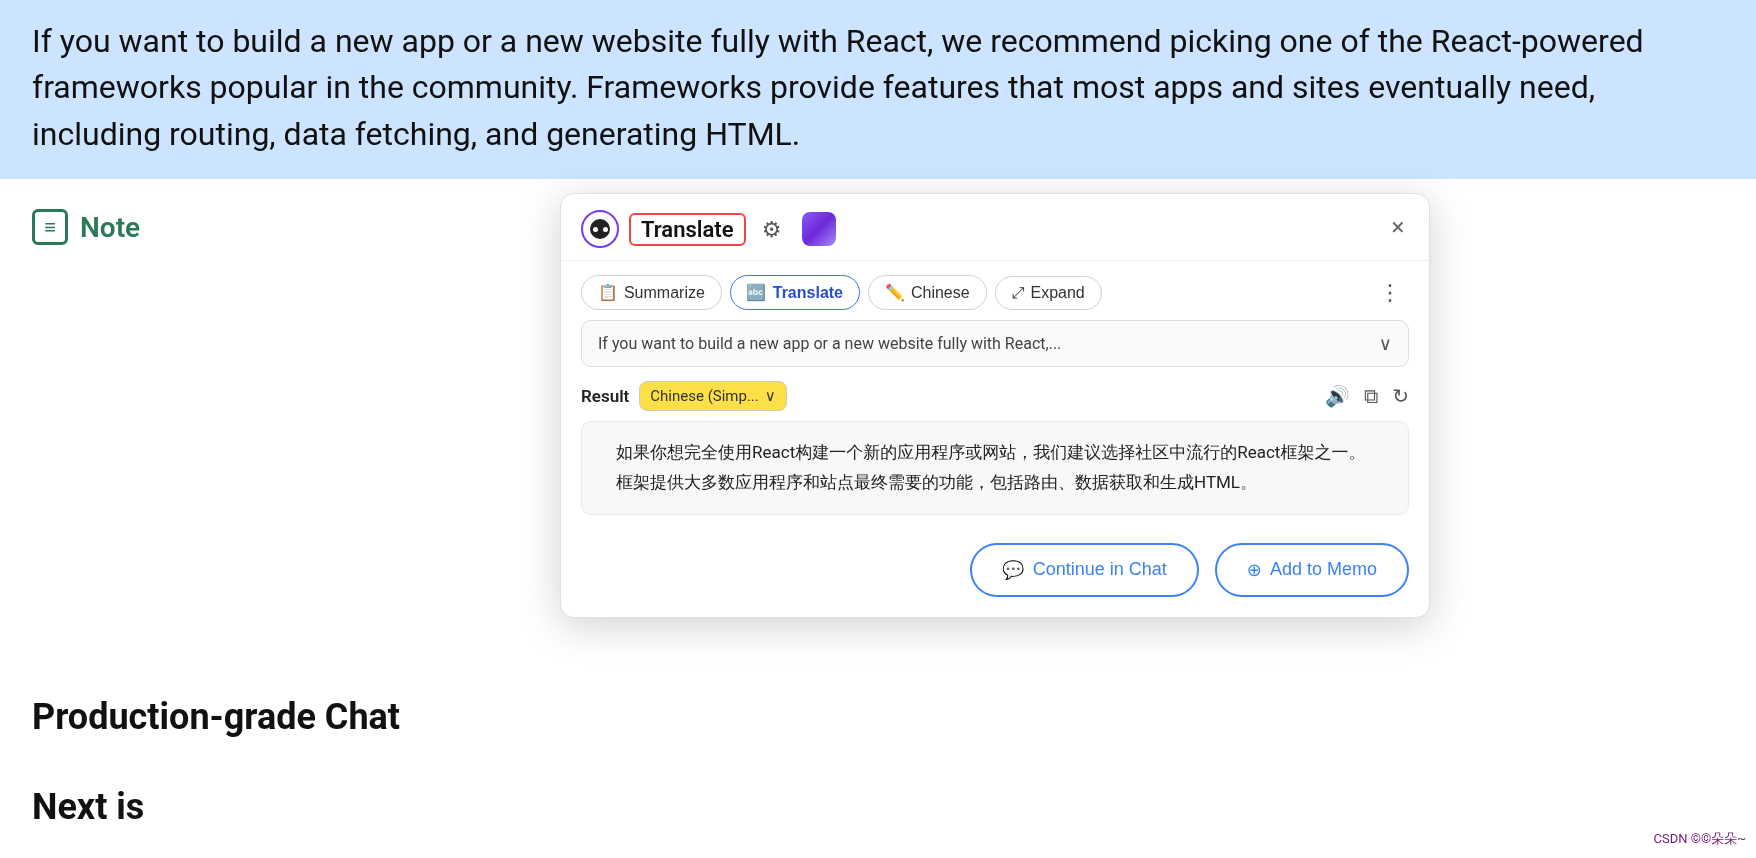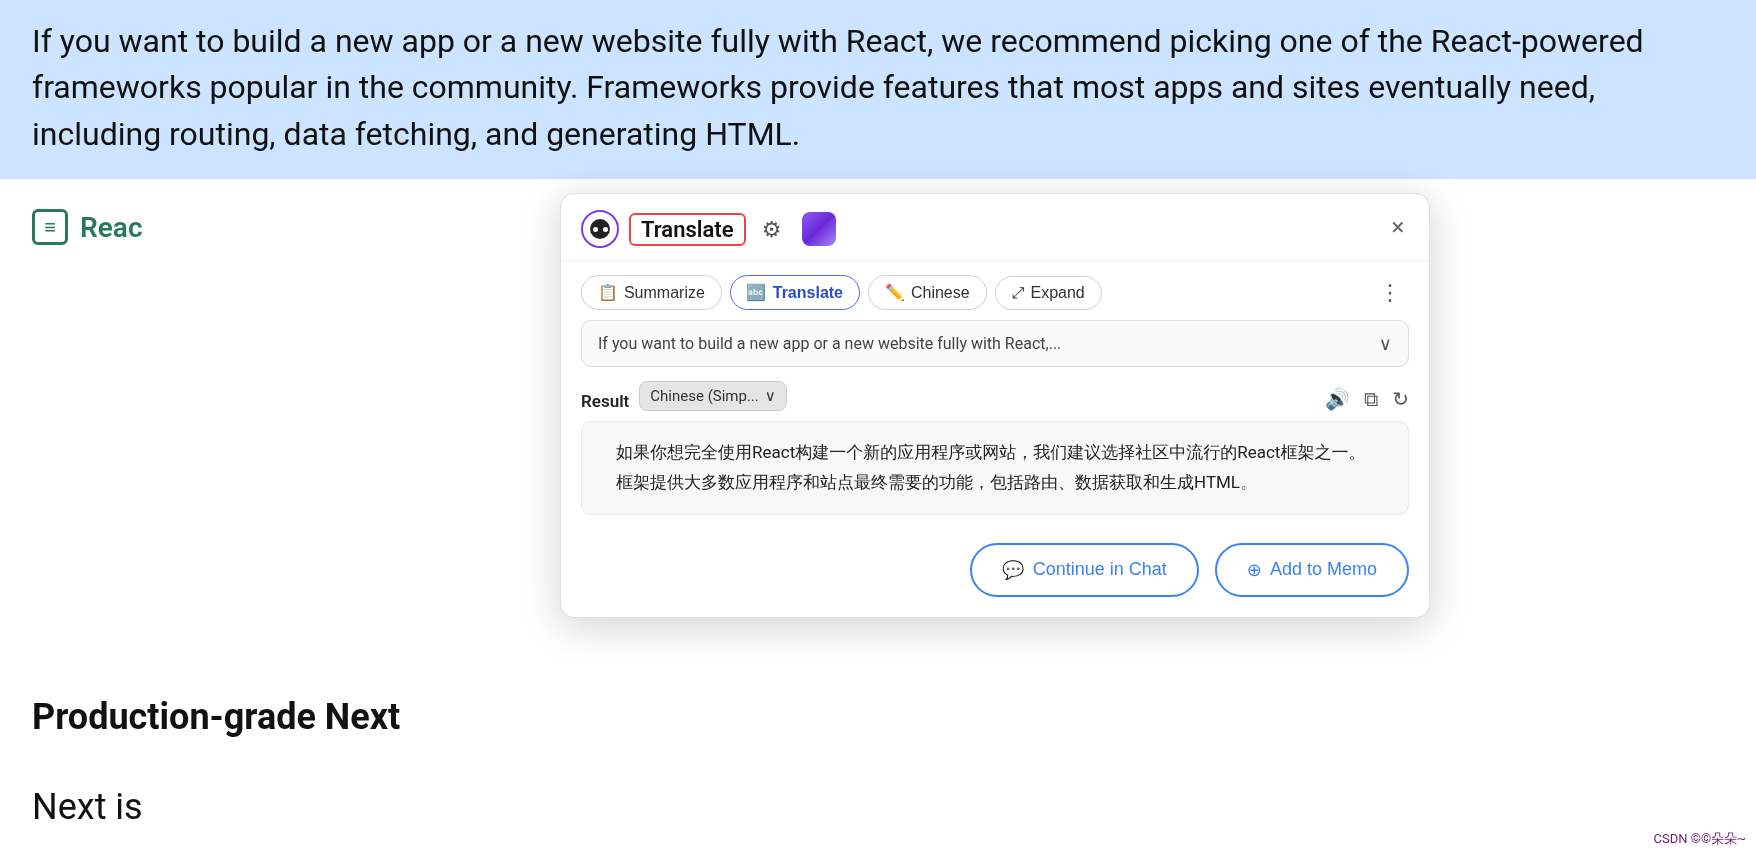--- a/index.html
+++ b/index.html
@@ -73,21 +73,21 @@
       font-size: 36px;
       font-weight: 700;
       color: #111;
     }
 
     .next-heading {
       position: absolute;
       bottom: 30px;
       left: 32px;
       font-size: 36px;
-      font-weight: 400;
+      font-weight: 700;
       color: #111;
     }
 
     
     .popup-panel {
       position: absolute;
       top: 193px;
       left: 560px;
       width: 870px;
       background: #fff;
@@ -245,42 +245,42 @@
 
     .chevron-down {
       font-size: 18px;
       color: #555;
       cursor: pointer;
     }
 
     
     .result-header {
       display: flex;
-      align-items: flex-end;
+      align-items: center;
       padding: 0 20px 10px 20px;
       gap: 10px;
     }
 
     .result-label {
       font-size: 17px;
       font-weight: 600;
       color: #222;
     }
 
     .language-select {
       display: flex;
       align-items: center;
       gap: 6px;
       border: 1.5px solid #ccc;
       border-radius: 8px;
       padding: 5px 10px;
       font-size: 15px;
       color: #333;
       cursor: pointer;
-      background: #e5e5e5;
+      background: #fde047;
     }
 
     .result-actions {
       margin-left: auto;
       display: flex;
       gap: 14px;
       align-items: center;
     }
 
     .result-action-btn {
@@ -341,25 +341,25 @@
 
 <div class="page-content">
 
   <div class="selected-text-block">
     <span>If you want to build a new app or a new website fully with React, we recommend picking one of the React-powered frameworks popular in the community. Frameworks provide features that most apps and sites eventually need, including routing, data fetching, and generating HTML.</span>
   </div>
 
   <div class="note-section">
     <div class="note-header">
       <div class="note-icon">≡</div>
-      <span>Reac</span>
+      <span>Note</span>
     </div>
   </div>
 
-  <div class="production-heading">Production-grade Next</div>
+  <div class="production-heading">Production-grade Chat</div>
 
   <div class="next-heading">Next is</div>
 
 </div>
 
 <div class="popup-panel">
 
   <div class="popup-header">
     <div class="translate-logo">
       <div class="translate-logo-inner">

